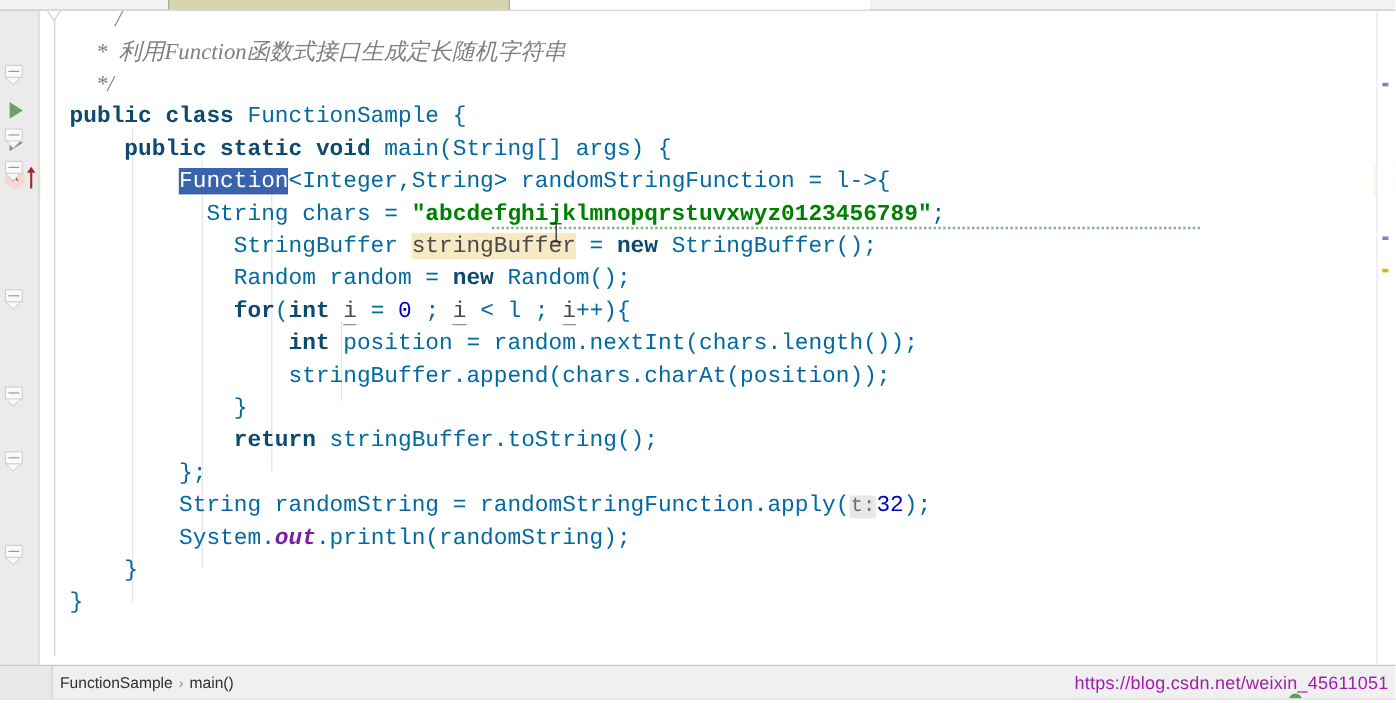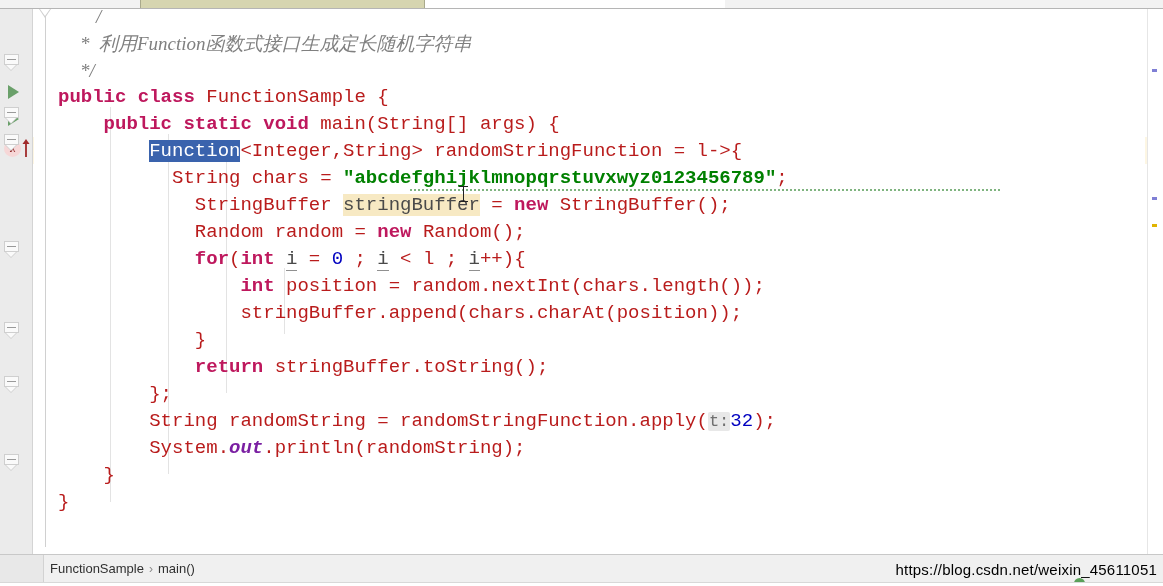--- a/index.html
+++ b/index.html
@@ -140,25 +140,25 @@
     position:absolute; left:0; top:0; width:1087px; height:545px;
     font-family:"Liberation Mono", "DejaVu Sans Mono", monospace;
     font-size:19px;
     line-height:27px;
     color:#4a4a4a;
     white-space:pre;
   }
   .code .ln {
     position:absolute; left:0; height:27px; white-space:pre;
   }
-  .kw   { color:#be185d; font-weight:bold; }
+  .kw   { color:#0c4a6e; font-weight:bold; }
   .str  { color:#008000; font-weight:bold; }
   .num  { color:#0000c0; }
   .cmt  { color:#808080; font-style:italic; font-family:"Liberation Serif", serif; }
-  .plain{ color:#b91c1c; }
+  .plain{ color:#0369a1; }
   .stat { color:#7a1fa2; font-weight:bold; font-style:italic;font-family:Liberation Mono, monospace; }
   .sel  { background:#3a63ad; color:#ffffff; }
   .idhl { background:#f7e9c3; }
   .uline{ border-bottom:1px solid #909090; }
   .hintchip {
     background:#e8e8e8; color:#707070;
     border-radius:2px; padding:0 1px;
     font-size:17px;
   }
 
@@ -196,21 +196,21 @@
     font-family:"Liberation Sans", sans-serif;
   }
   .breadcrumb .sep { color:#8a8a8a; margin:0 5px; font-size:12px; }
   .breadcrumb .crumb { cursor:default; }
   .bc-left-cell {
     position:absolute; left:0; top:0; width:44px; height:31px;
     background:#e8e8e8; border-right:1px solid #d2d2d2;
   }
   .watermark {
     position:absolute; right:6px; top:6px;
-    font-size:15px; color:#000000;
+    font-size:15px; color:#a21caf;
     font-family:"Liberation Sans", sans-serif;
     letter-spacing:.2px;
   }
   .bottom-edge {
     position:absolute; left:0; bottom:0; width:1163px; height:4px;
     background:#ffffff; border-top:1px solid #d8d8d8;
   }
   .green-dot {
     position:absolute; right:78px; bottom:-3px; width:11px; height:11px;
     border-radius:50%; background:#5aa05a;

